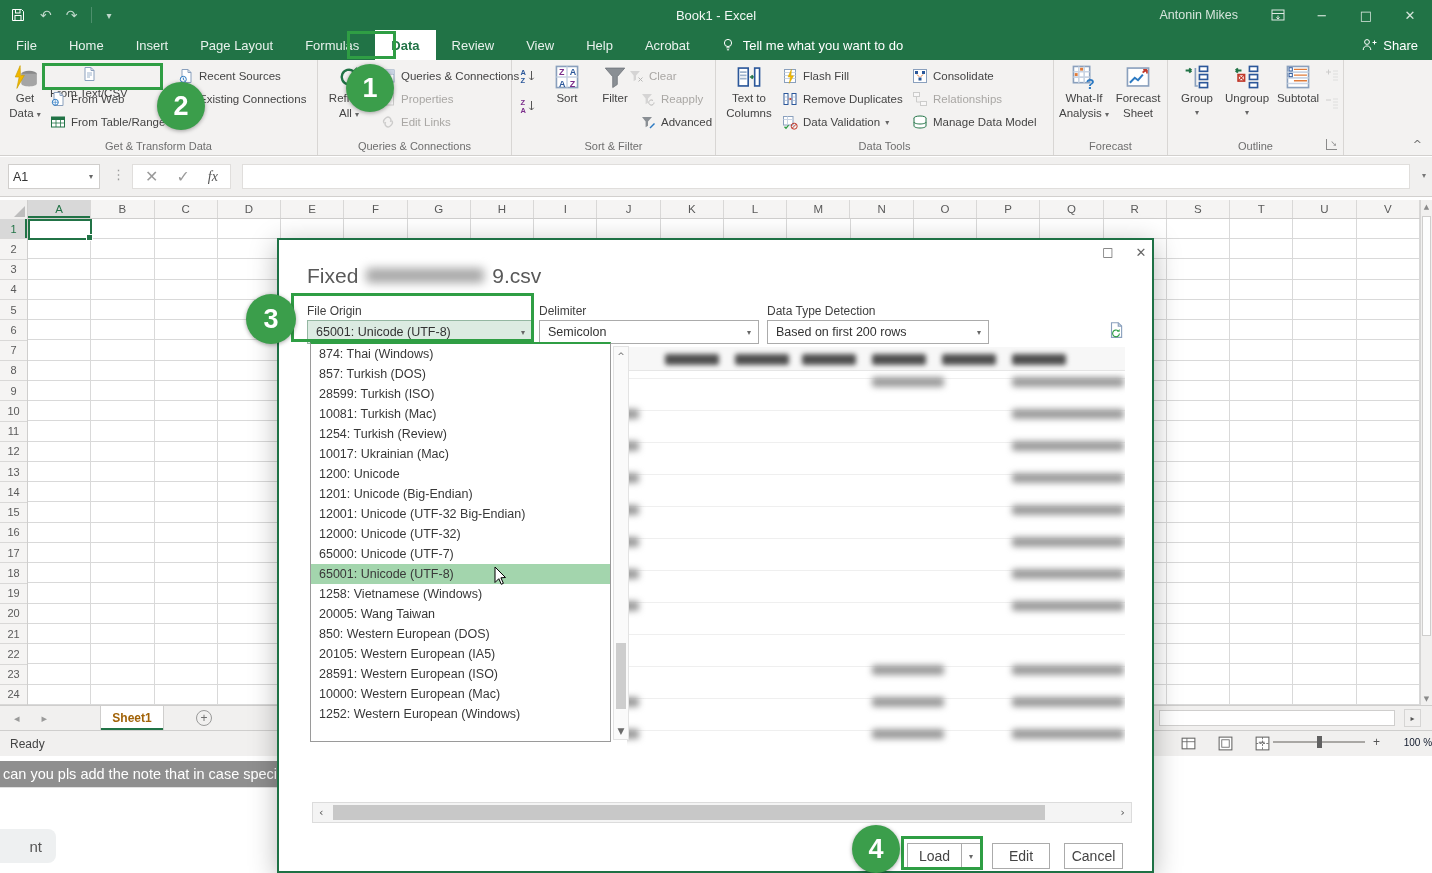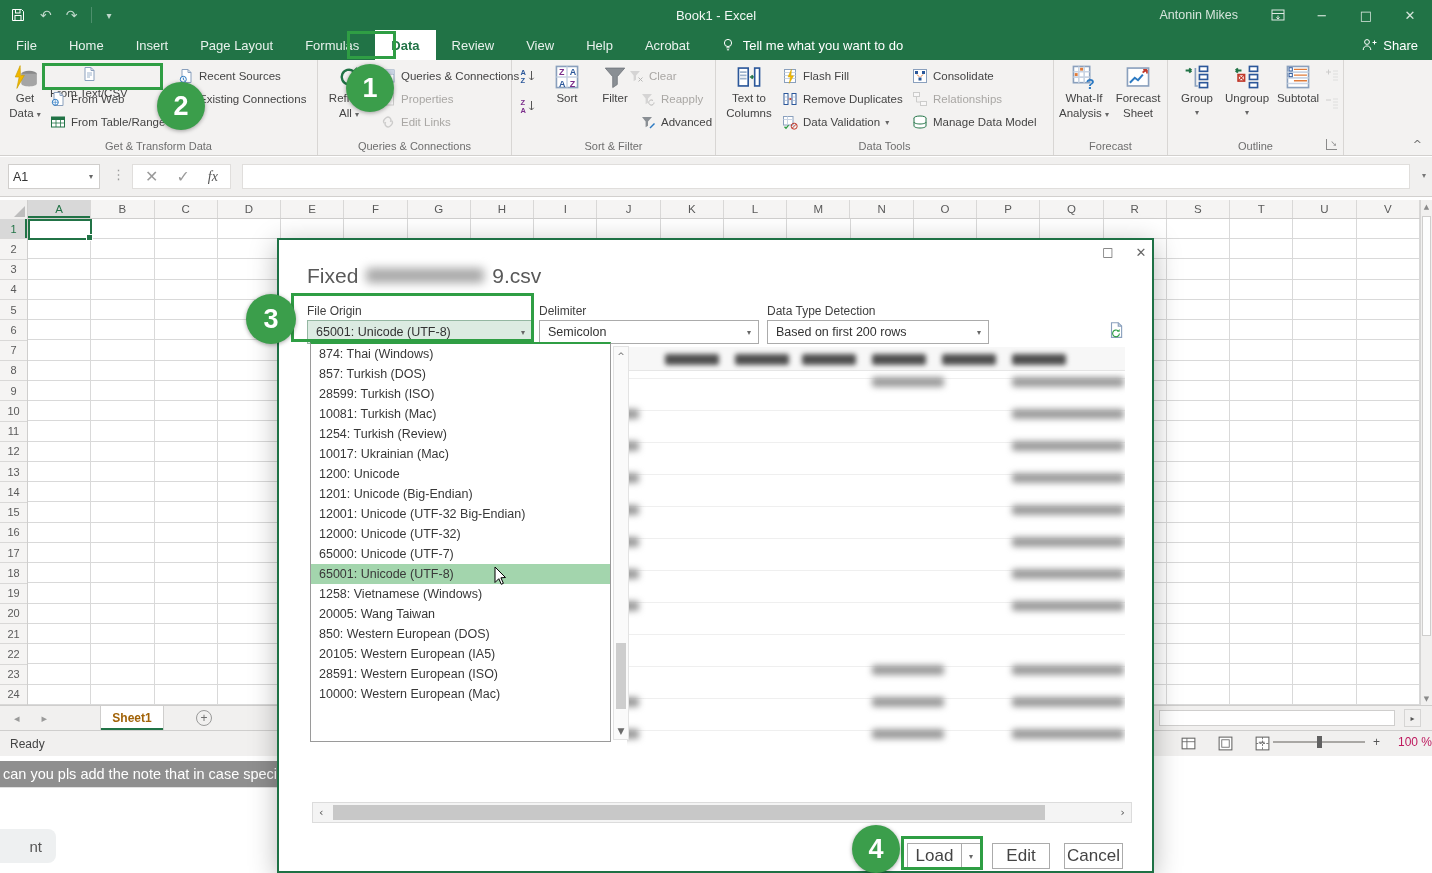--- a/index.html
+++ b/index.html
@@ -76,21 +76,21 @@
   .hscroll2 { position:absolute; left:1157px; top:3px; width:246px; height:18px; background:#f1f0ef; }
   .hthumb2 { position:absolute; left:2px; top:1px; width:236px; height:16px; background:#fff; border:1px solid #cfcecd; }
   .hbtn2 { position:absolute; left:1404px; top:3px; width:17px; height:18px; background:#f1f0ef; border:1px solid #d6d5d4; color:#555; font-size:8px; display:flex; align-items:center; justify-content:center; font-family:"DejaVu Sans",sans-serif; }
   .statusbar { position:absolute; left:0; top:730px; width:1432px; height:26px; background:#f1f0ef; border-top:1px solid #cfcecd; font-size:12px; color:#444; }
   .ready { position:absolute; left:10px; top:6px; }
   .views { position:absolute; left:1180px; top:4px; display:flex; gap:20px; }
   .views .ic16 { width:17px; height:17px; }
   .zoomctl { position:absolute; left:1258px; top:4px; display:flex; align-items:center; gap:8px; color:#555; }
   .ztrack { position:relative; width:92px; height:2px; background:#a9a7a4; }
   .zthumb { position:absolute; left:44px; top:-5px; width:5px; height:12px; background:#616161; }
-  .zpct { font-size:12px; color:#be185d; width:44px; text-align:right; }
+  .zpct { font-size:10px; color:#0f172a; width:44px; text-align:right; }
 
   
   .caption { position:absolute; left:0; top:761px; width:280px; height:26px; background:#8f8f8f; color:#fff; font-size:14.5px; display:flex; align-items:center; padding-left:3px; white-space:nowrap; overflow:hidden; }
   .chatarea { position:absolute; left:0; top:787px; width:280px; height:86px; background:#fff; border-top:1px solid #e0e0e0; }
   .bubble { position:absolute; left:-12px; top:41px; width:68px; height:34px; background:#eef0f1; border-radius:8px; color:#555; font-size:15px; display:flex; align-items:center; justify-content:flex-end; padding-right:14px; }
 
   
   .dialog { position:absolute; left:277px; top:238px; width:877px; height:635px; background:#fff; border:2px solid #1e7145; box-shadow:0 6px 26px rgba(0,0,0,.28); z-index:40; }
   .dlg-max { position:absolute; left:818px; top:5px; width:22px; height:18px; text-align:center; color:#666; font-size:12px; font-family:"DejaVu Sans",sans-serif; }
   .dlg-close { position:absolute; left:851px; top:5px; width:22px; height:18px; text-align:center; color:#666; font-size:13px; font-family:"DejaVu Sans",sans-serif; }
@@ -107,21 +107,21 @@
   .listscroll .ar { position:absolute; left:0; right:0; text-align:center; font-size:9px; color:#6a6a6a; }
   .lthumb { position:absolute; left:2px; right:2px; top:296px; height:66px; background:#cdcdcd; }
   .preview { position:absolute; left:348px; top:107px; width:498px; height:400px; background:
       repeating-linear-gradient(to bottom, transparent 0 31px, #efefef 31px 32px), #fff; overflow:hidden; }
   .pvhead { position:absolute; left:0; top:0; width:498px; height:24px; background:#f7f7f7; border-bottom:1px solid #e6e6e6; }
   .blk { position:absolute; border-radius:2px; }
   .cursor { position:absolute; left:215px; top:326px; z-index:8; width:13px; height:19px; }
   .dlg-hscroll { position:absolute; left:33px; top:562px; width:820px; height:21px; background:#f4f4f4; border:1px solid #dcdcdc; font-family:"DejaVu Sans",sans-serif; }
   .dlg-hscroll .ar { position:absolute; top:3px; font-size:11px; color:#555; }
   .dhthumb { position:absolute; left:20px; top:2px; width:712px; height:15px; background:#c8c8c8; }
-  .dlgbtn { position:absolute; top:603px; height:26px; background:#fff; border:1px solid #ababab; font-size:17px; color:#444; display:flex; align-items:center; justify-content:center; }
+  .dlgbtn { position:absolute; top:603px; height:26px; background:#fff; border:1px solid #ababab; font-size:14px; color:#444; display:flex; align-items:center; justify-content:center; }
   .loaddd { position:absolute; left:683px; top:603px; width:19px; height:26px; border:1px solid #ababab; border-left:none; display:flex; align-items:center; justify-content:center; background:#fff; }
 
   
   .anno { position:absolute; z-index:60; }
   .abox { border:3px solid #2f9e44; }
   .acircle { border-radius:50%; background:#3b9e4b; color:#fff; font-size:27px; font-weight:bold; display:flex; align-items:center; justify-content:center; box-shadow:0 1px 4px rgba(0,0,0,.35); }
 </style>
 </head>
 <body>
 
@@ -721,20 +721,21 @@
         <div class="encitem">12001: Unicode (UTF-32 Big-Endian)</div>
         <div class="encitem">12000: Unicode (UTF-32)</div>
         <div class="encitem">65000: Unicode (UTF-7)</div>
         <div class="encitem sel">65001: Unicode (UTF-8)</div>
         <div class="encitem">1258: Vietnamese (Windows)</div>
         <div class="encitem">20005: Wang Taiwan</div>
         <div class="encitem">850: Western European (DOS)</div>
         <div class="encitem">20105: Western European (IA5)</div>
         <div class="encitem">28591: Western European (ISO)</div>
         <div class="encitem">10000: Western European (Mac)</div>
+        <div class="encitem">1252: Western European (Windows)</div>
       </div>
     <div class="listscroll">
       <span class="ar" style="top:4px;">^</span>
       <span class="lthumb"></span>
       <span class="ar" style="bottom:3px;">▼</span>
     </div>
 
     <div class="preview" id="preview-host">
       <div class="pvhead"></div>
     <div class="blk" style="left: 38px; top: 7px; width: 54px; height: 11px; background: rgb(79, 79, 79); filter: blur(2.5px);"></div>

